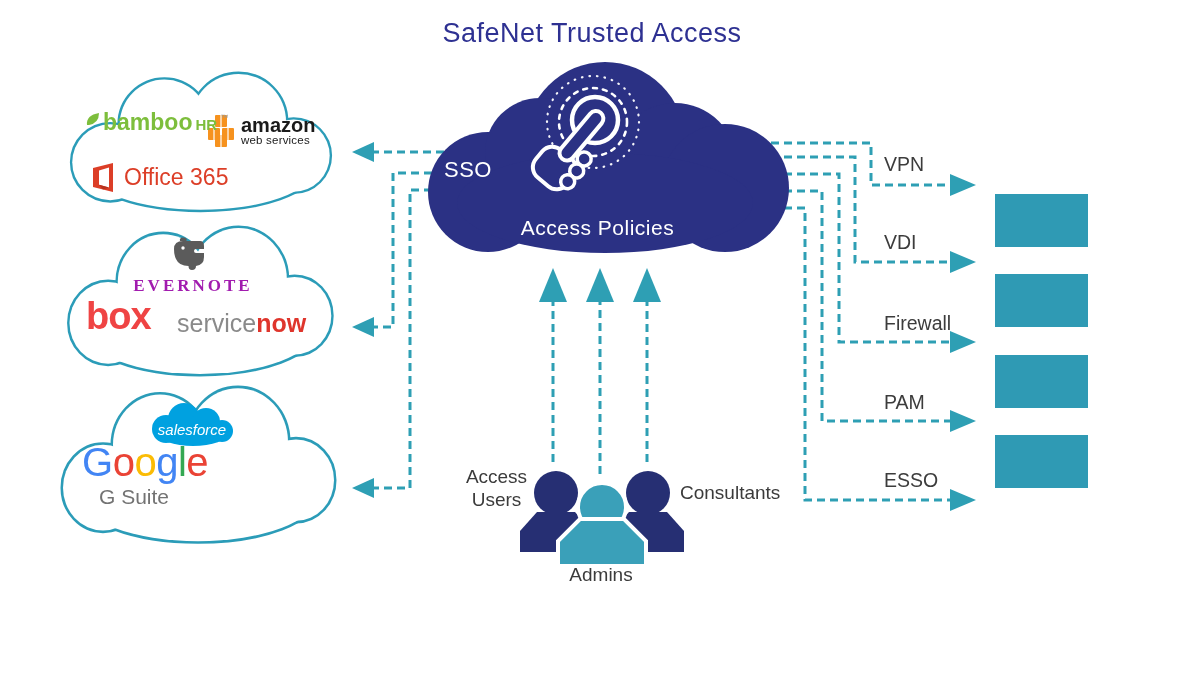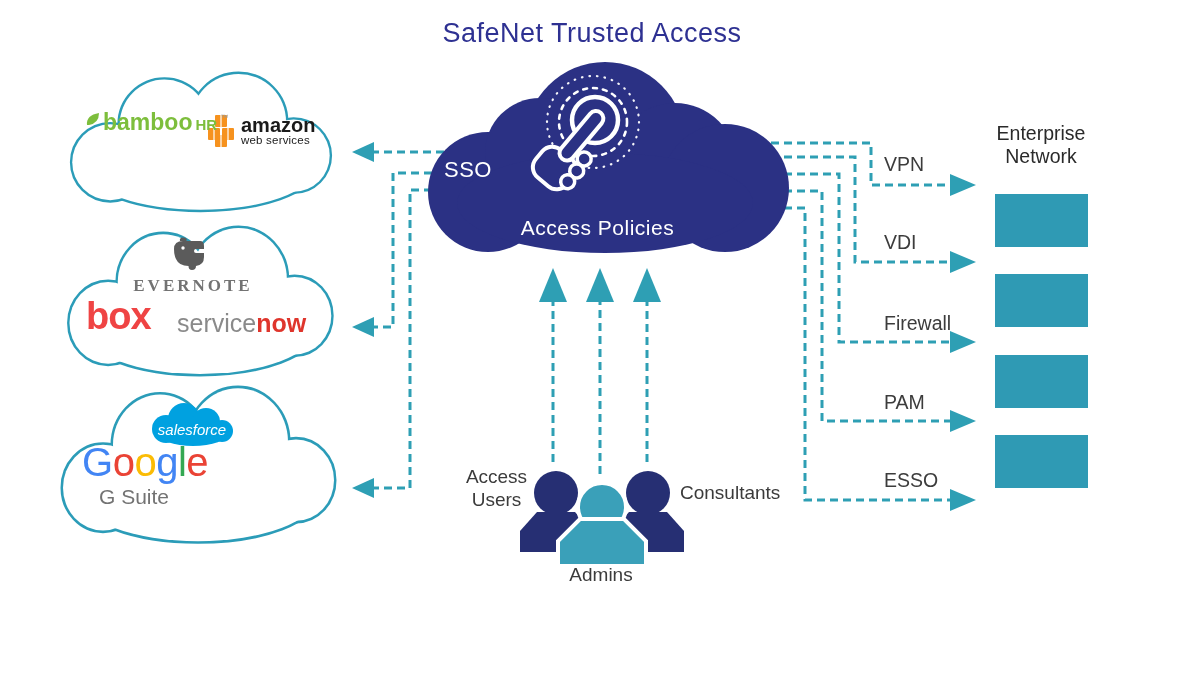--- a/index.html
+++ b/index.html
@@ -161,24 +161,20 @@
 
   <div class="abs cloud-label" style="left:444px;top:157px;font-size:22px;">SSO</div>
   <div class="abs cloud-label" style="left:515px;top:216px;width:165px;text-align:center;">Access Policies</div>
 
   <div class="abs side-label" style="left:884px;top:153px;">VPN</div>
   <div class="abs side-label" style="left:884px;top:231px;">VDI</div>
   <div class="abs side-label" style="left:884px;top:312px;">Firewall</div>
   <div class="abs side-label" style="left:884px;top:391px;">PAM</div>
   <div class="abs side-label" style="left:884px;top:469px;">ESSO</div>
 
-  <div class="abs ent-header">
-    <div>Enterprise</div>
-    <div>Network</div>
-  </div>
 
   <div class="abs user-label" style="left:454px;top:465px;width:85px;text-align:center;">
     <div>Access</div>
     <div>Users</div>
   </div>
   <div class="abs user-label" style="left:680px;top:481px;">Consultants</div>
   <div class="abs user-label" style="left:560px;top:563px;width:82px;text-align:center;">Admins</div>
 
   <div class="abs aws-row">
     <svg width="30" height="34" viewBox="0 0 30 34">
@@ -203,28 +199,36 @@
 
   <div class="abs bamboo-row">
     <svg width="14" height="14" viewBox="0 0 14 14" style="margin-top:2px;">
       <path d="M1,13 Q0,3 13,1 Q13,11 3,13 Z" fill="#7DBE3C"></path>
     </svg>
     <span class="bamboo-word" style="color: rgb(125, 190, 60);">bamboo</span>
     <span class="bamboo-hr" style="color: rgb(125, 190, 60);">HR</span>
     <span class="bamboo-tm">™</span>
   </div>
 
+  <div class="abs office-row">
+    <svg width="27" height="31" viewBox="0 0 27 31">
+      <path d="M3,6 L23,1 V30 L3,25 Z" fill="#DC3E27"></path>
+      <path d="M9,8.5 L19,5.5 V25.5 L9,22.8 Z" fill="#fff"></path>
+      <path d="M9,22.8 L19,25.5 L13,27.5 Z" fill="#B7321E"></path>
+    </svg>
+    <span class="office-word" style="color: rgb(220, 62, 39);">Office 365</span>
+  </div>
 
   <svg class="abs" style="left:170px;top:236px;" width="37" height="35" viewBox="0 0 37 35">
     <path d="M4,13 Q4,5 13,5 L30,5 Q34,5 34,10 L34,13 L26,13 Q24,13 24,15 Q24,17 26,17 L34,17 L34,21
              Q34,29 26,30 Q26,34 22,34 Q18.5,34 18.5,30 Q9,30 6,23 Q4,19 4,13 Z" fill="#5B5B5B"></path>
     <path d="M10,5 Q9,1 14,1.5 Q17.5,2 16.5,5 Z" fill="#5B5B5B"></path>
     <circle cx="13" cy="12" r="1.7" fill="#fff"></circle>
   </svg>
-  <div class="abs evernote-word" style="color: #737373;">EVERNOTE</div>
+  <div class="abs evernote-word" style="color: #a21caf;">EVERNOTE</div>
   <div class="abs box-word" style="color: #ef4444;">box</div>
   <div class="abs snow-row">
     <span class="snow-service" style="color: rgb(138, 138, 138);">service</span>
     <span class="snow-now" style="color: rgb(223, 53, 44);">nᴏw</span>
   </div>
 
   <svg class="abs" style="left:138px;top:402px;" width="104" height="48" viewBox="0 0 104 48">
     <g fill="#00A1E0">
       <circle cx="28" cy="27" r="14"></circle>
       <circle cx="46" cy="17" r="16"></circle>

